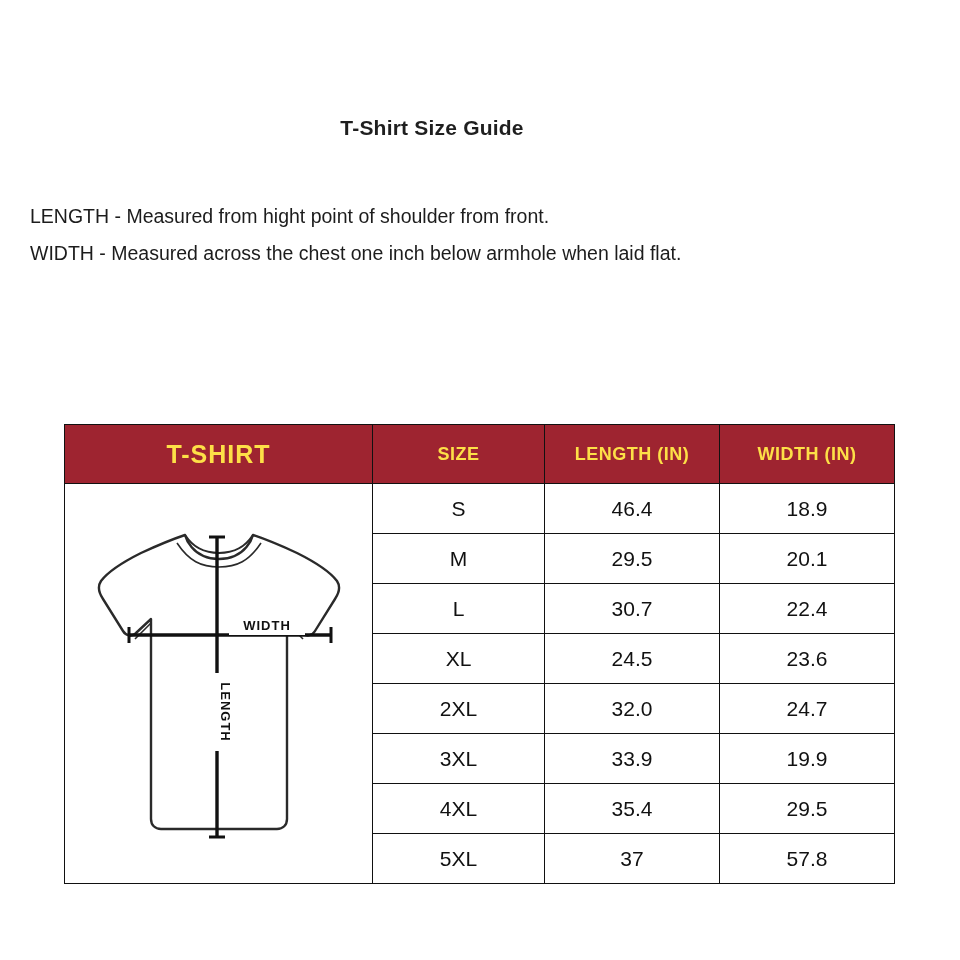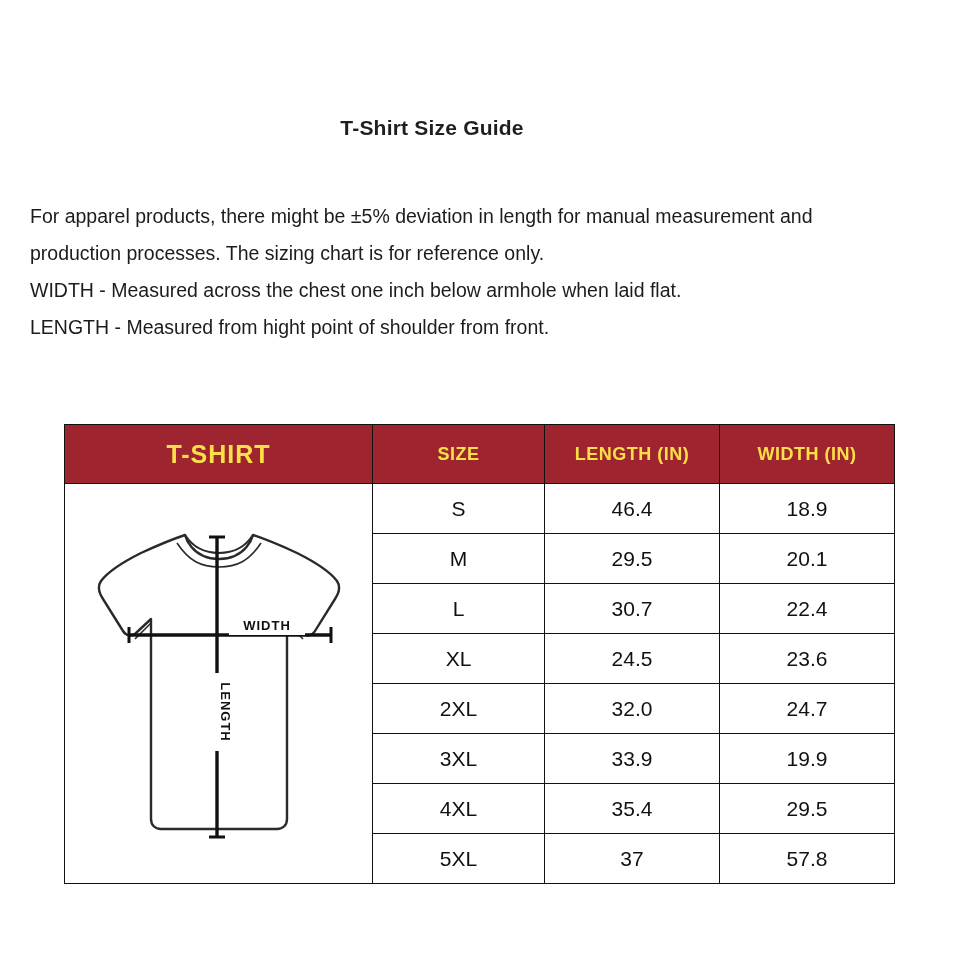--- a/index.html
+++ b/index.html
@@ -102,23 +102,22 @@
   }
 </style>
 </head>
 <body>
 
 <div class="page">
 
   <h1 class="title">T-Shirt Size Guide</h1>
 
   <div class="intro">
-    <p>For apparel products, there might be ±5% deviation in length for manual measurement and production processes. The sizing chart is for reference only.</p>
+    <p>LENGTH - Measured from hight point of shoulder from front.</p>
     <p>WIDTH - Measured across the chest one inch below armhole when laid flat.</p>
-    <p>LENGTH - Measured from hight point of shoulder from front.</p>
   </div>
 
   <div class="table-wrap">
     <table class="size-table">
       <colgroup>
         <col class="col-img">
         <col class="col-size">
         <col class="col-len">
         <col class="col-wid">
       </colgroup>

